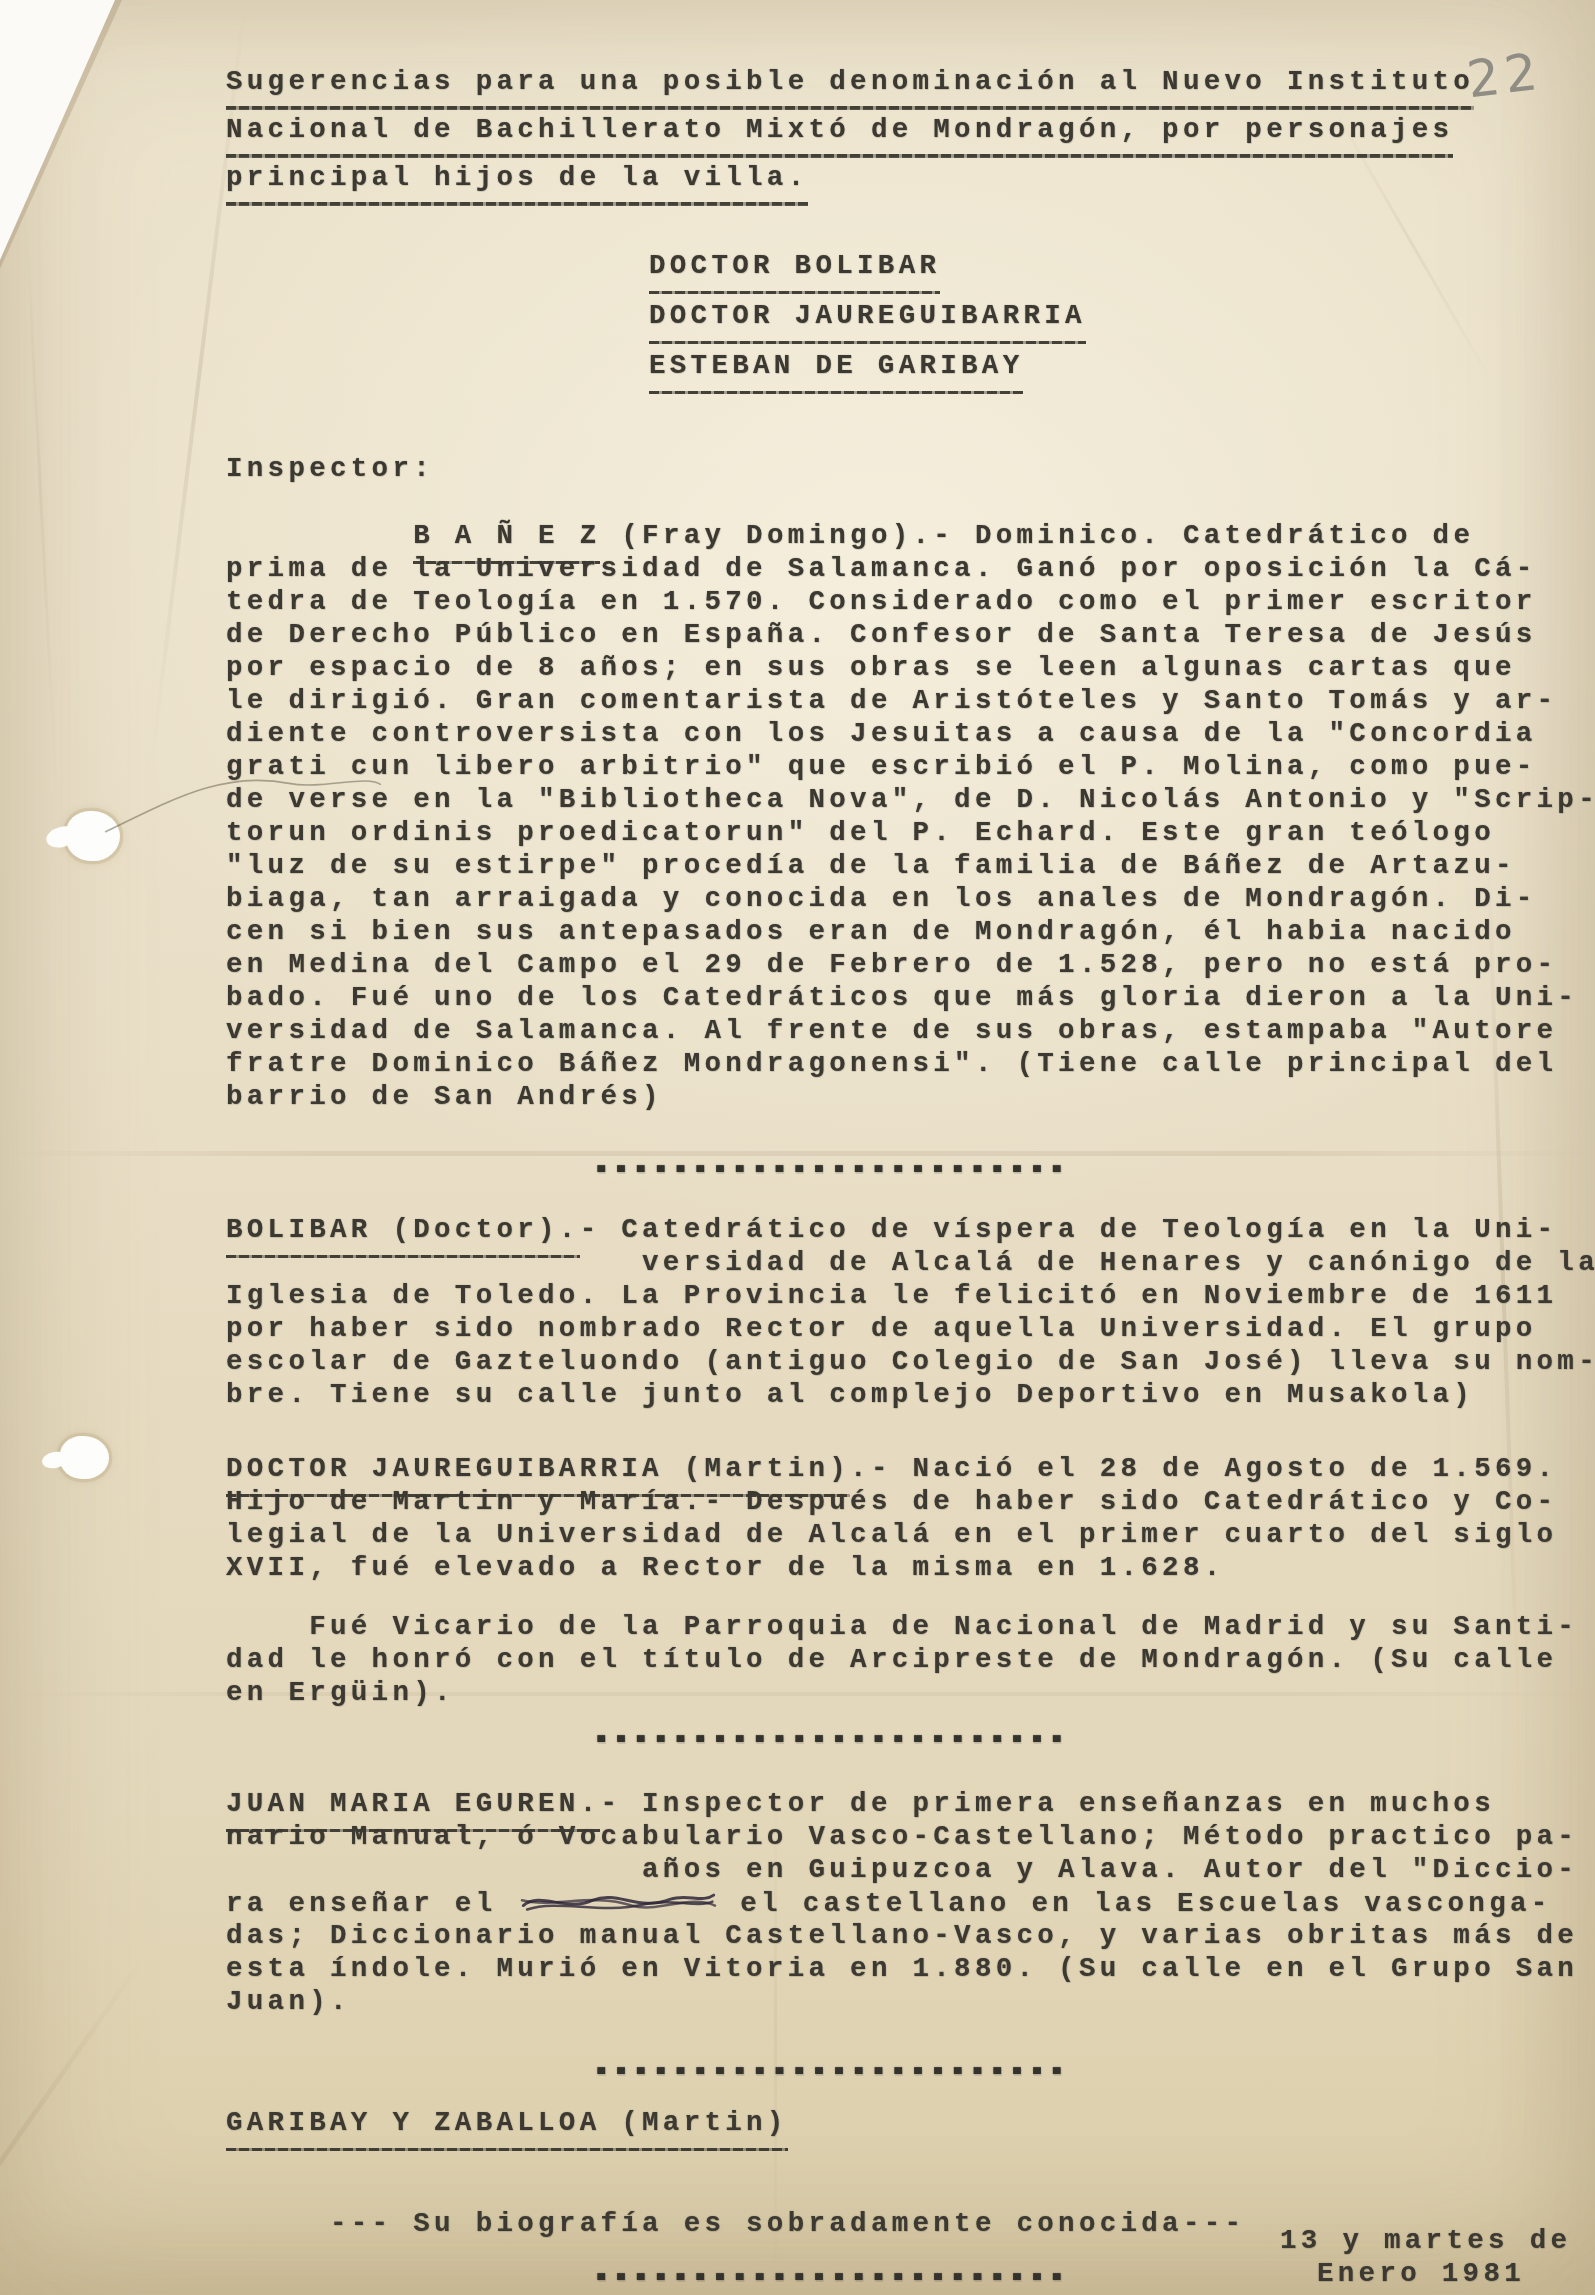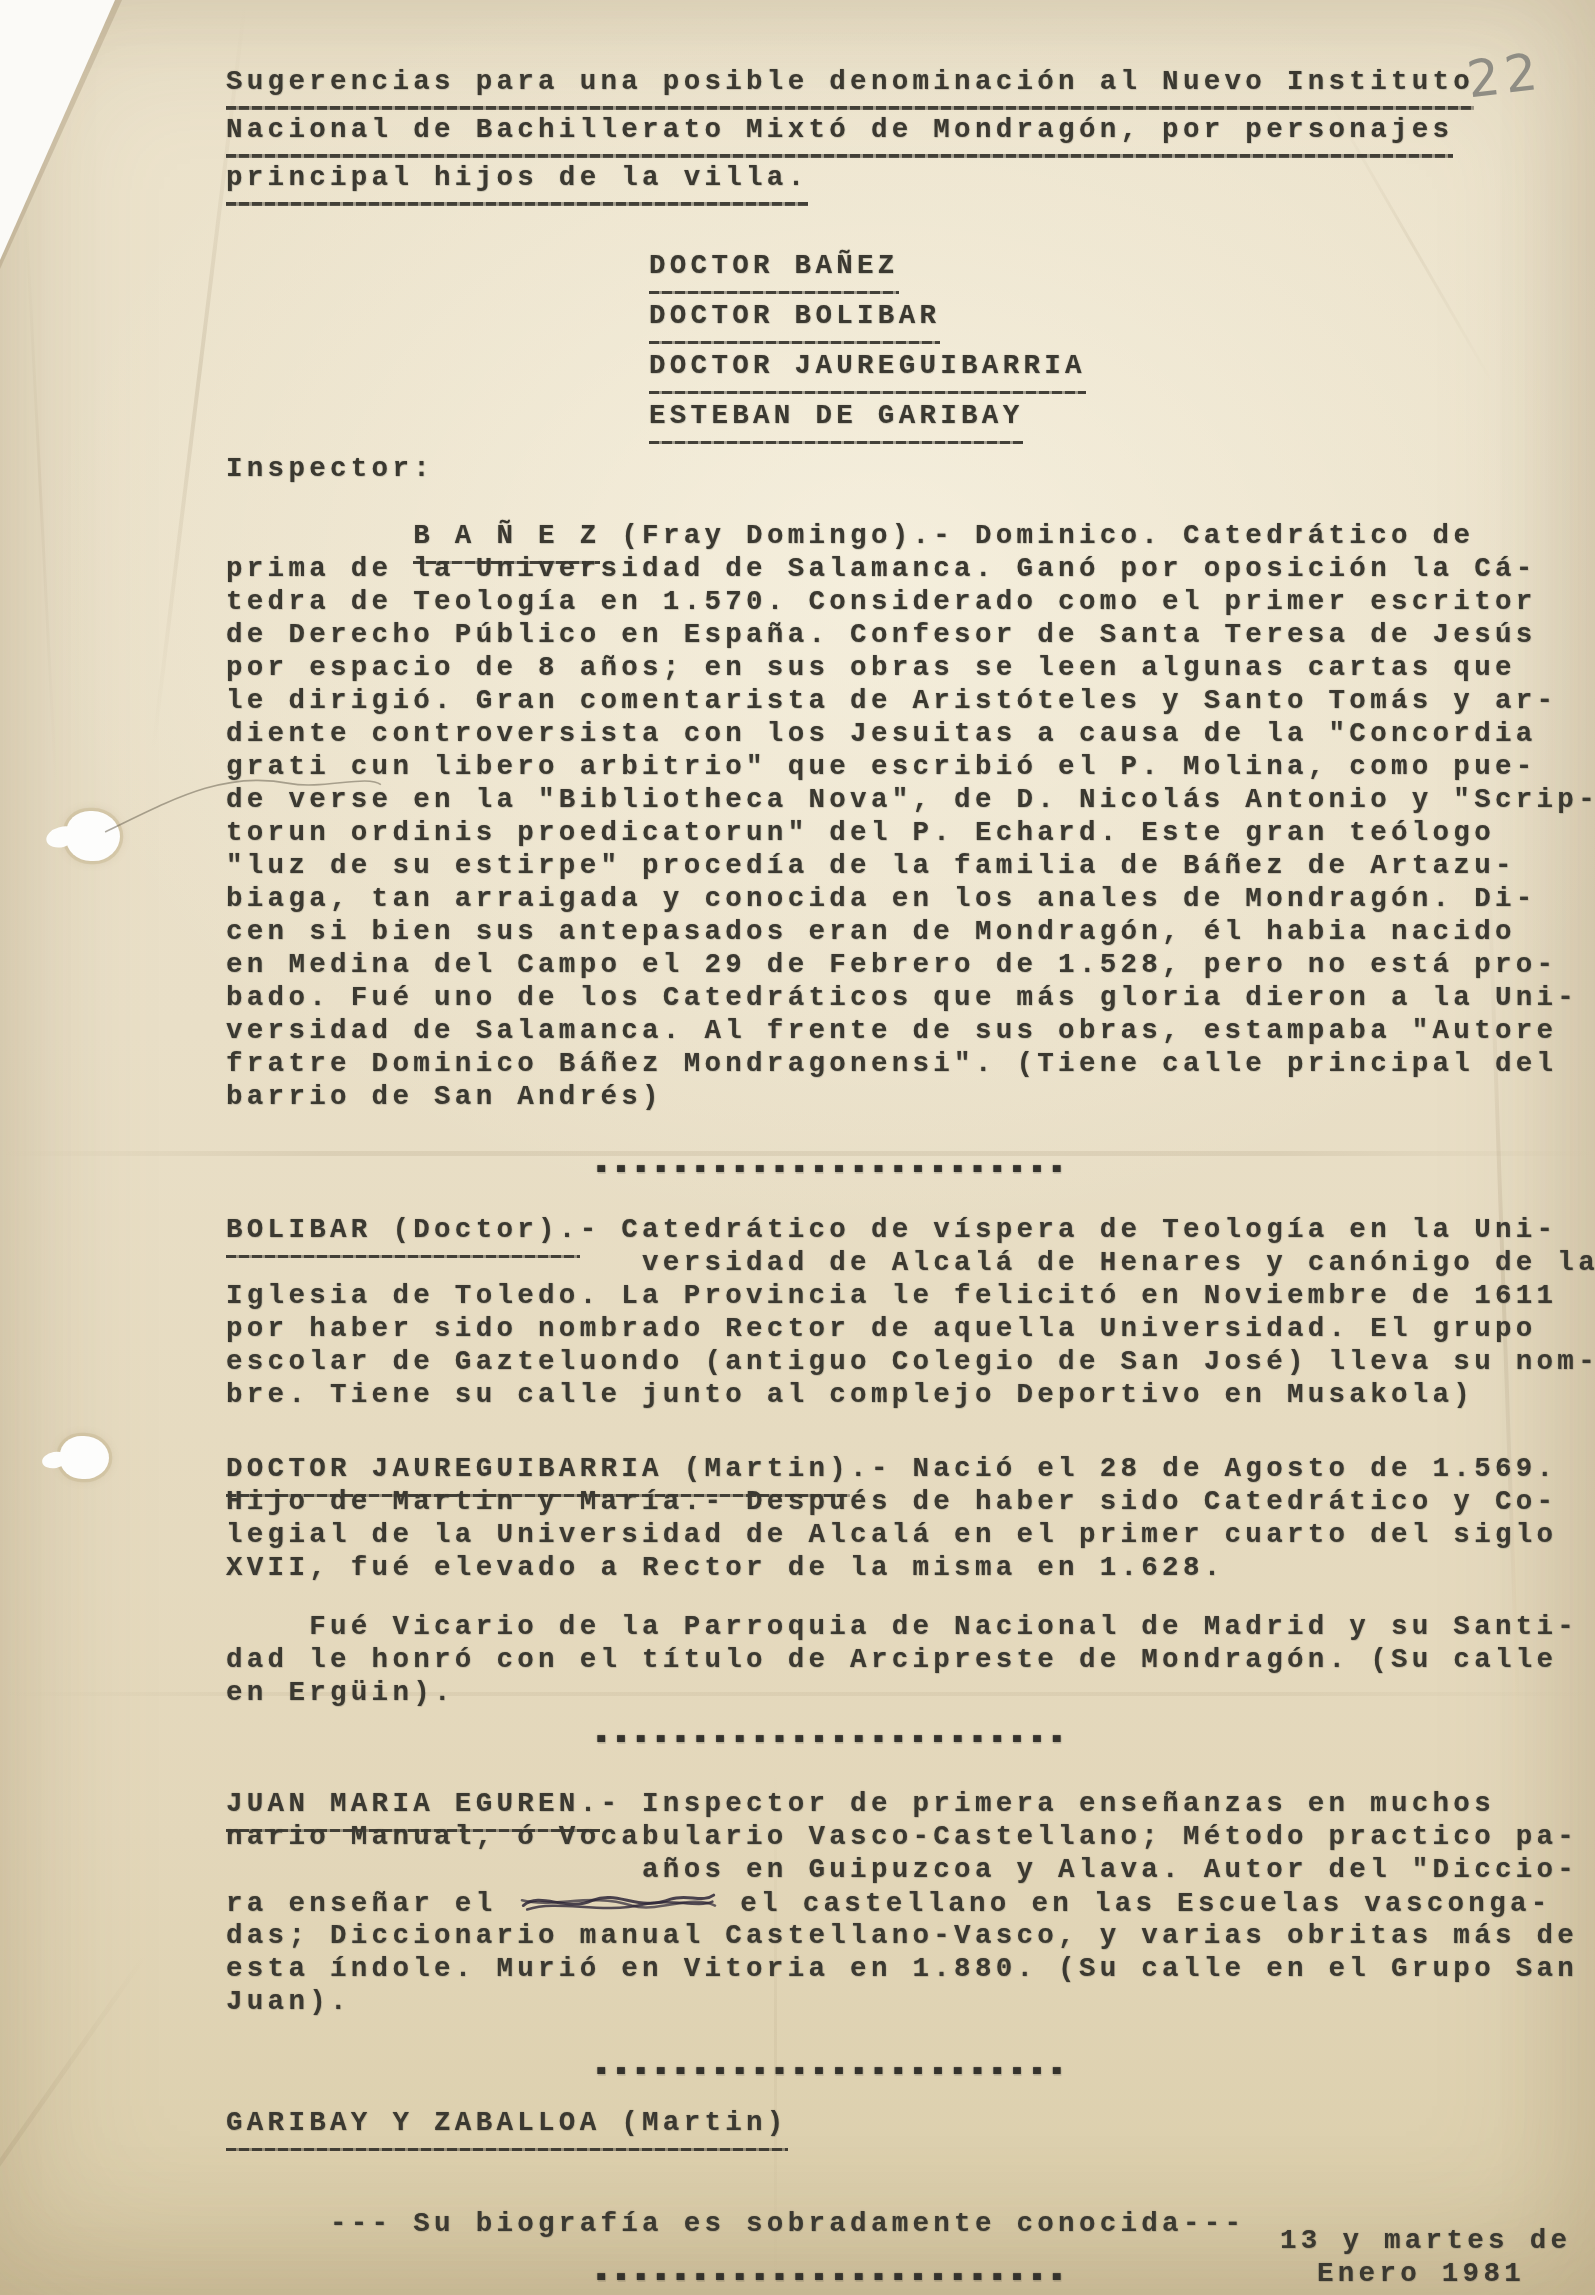--- a/index.html
+++ b/index.html
@@ -82,21 +82,20 @@
 
     <div class="pagenum">22</div>
 
     <div class="block title-block typed">
       <div class="line"><span class="u">Sugerencias para una posible denominación al Nuevo Instituto</span></div>
       <div class="line"><span class="u">Nacional de Bachillerato Mixtó de Mondragón, por personajes</span></div>
       <div class="line"><span class="u">principal hijos de la villa.</span></div>
     </div>
 
     <div class="block cand-list typed">
-      <div class="line"><span class="u">DOCTOR BAÑEZ</span></div>
       <div class="line"><span class="u">DOCTOR BOLIBAR</span></div>
       <div class="line"><span class="u">DOCTOR JAUREGUIBARRIA</span></div>
       <div class="line"><span class="u">ESTEBAN DE GARIBAY</span></div>
     </div>
 
     <div class="block hist typed">
       <div class="line">Inspector:</div>
     </div>
 
     <div class="block p1 typed">

